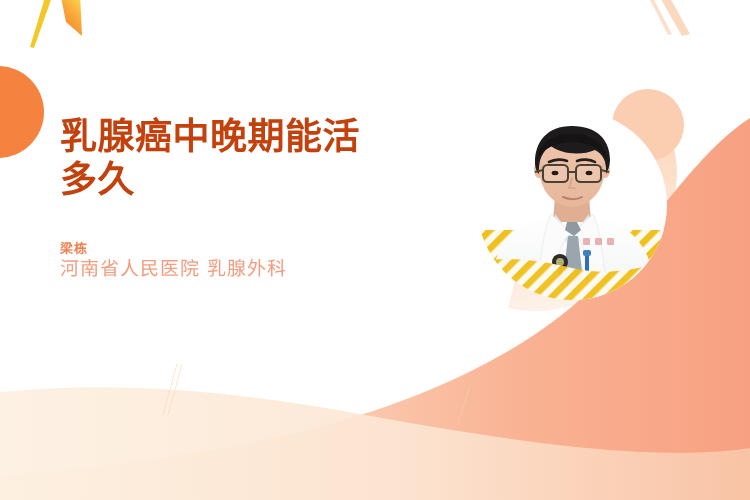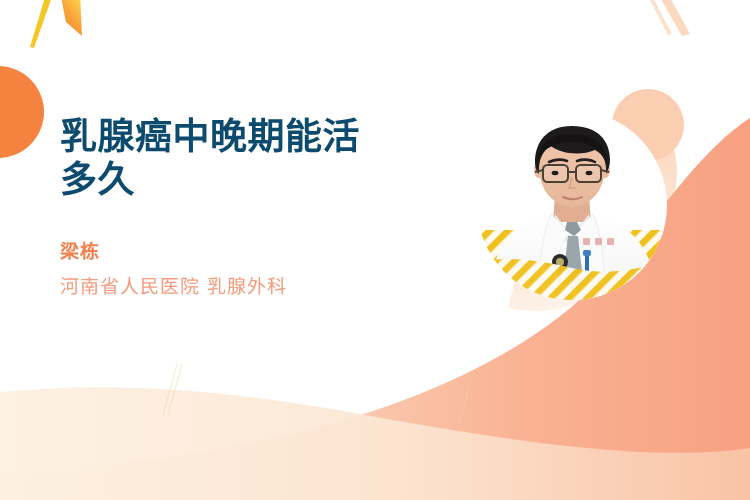--- a/index.html
+++ b/index.html
@@ -48,47 +48,47 @@
     position: absolute;
     left: 60px;
     top: 116px;
     width: 380px;
   }
   .headline {
     margin: 0;
     font-size: 37px;
     line-height: 1.16;
     font-weight: bold;
-    color: #0c4a6e;
+    color: #c2410c;
     letter-spacing: 0.5px;
     white-space: pre-line;
     font-family: Liberation Serif, serif;
   }
   .byline {
     margin-top: 40px;
-    font-size: 19px;
+    font-size: 13px;
     line-height: 1.0;
     color: #f08a63;
     display: flex;
     align-items: flex-end;
     font-family: Liberation Serif, serif;
   }
   .doc-name {
     font-weight: bold;
     color: #ef8050;
     letter-spacing: 1px;
   }
   .doc-title {
     margin-left: 14px;
     font-weight: normal;
     color: #f2977a;
     letter-spacing: 1px;
   }
   .affiliation {
-    margin-top: 16px;
+    margin-top: 4px;
     font-size: 19px;
     line-height: 1.0;
     color: #f49c7e;
     letter-spacing: 1px;
   }
 </style>
 </head>
 <body>
 
 <div class="card">

